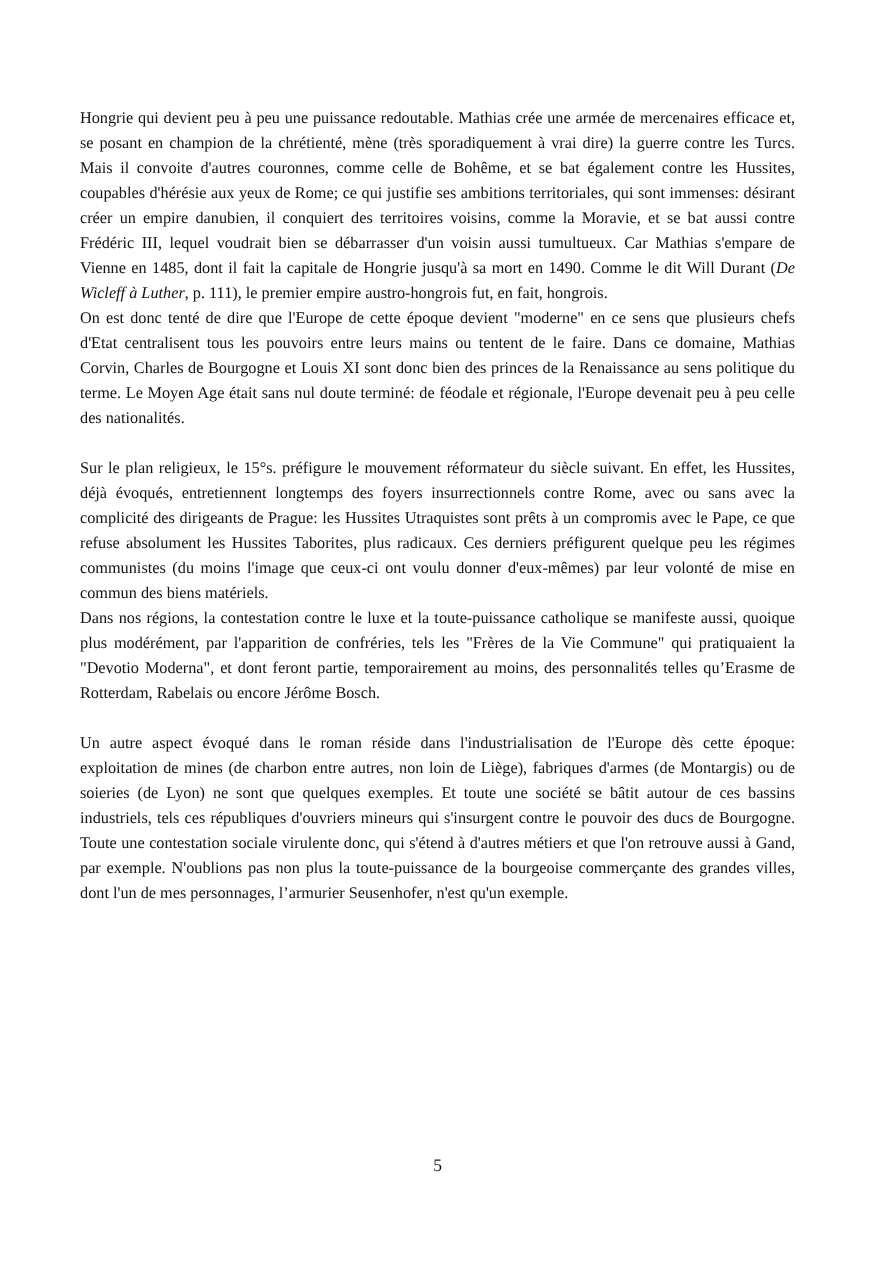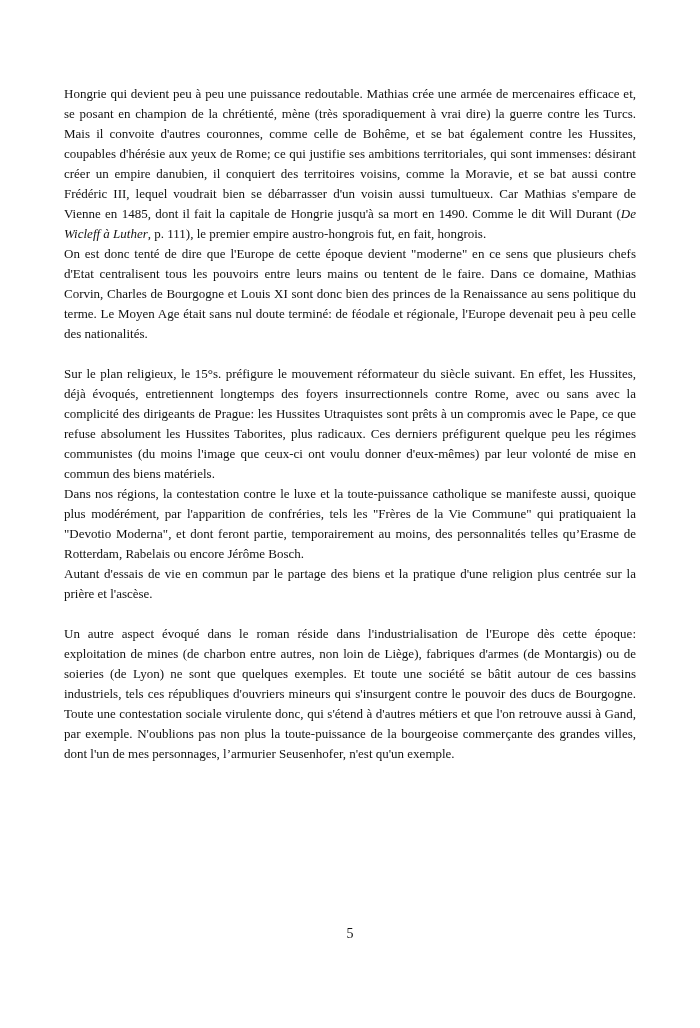--- a/index.html
+++ b/index.html
@@ -25,18 +25,17 @@
 </head>
 <body>
 
 <div class="page">
   <div class="text-block">
     <p class="para"><span>Hongrie qui devient peu à peu une puissance redoutable. Mathias crée une armée de mercenaires efficace et, se posant en champion de la chrétienté, mène (très sporadiquement à vrai dire) la guerre contre les Turcs. Mais il convoite d'autres couronnes, comme celle de Bohême, et se bat également contre les Hussites, coupables d'hérésie aux yeux de Rome; ce qui justifie ses ambitions territoriales, qui sont immenses: désirant créer un empire danubien, il conquiert des territoires voisins, comme la Moravie, et se bat aussi contre Frédéric III, lequel voudrait bien se débarrasser d'un voisin aussi tumultueux. Car Mathias s'empare de Vienne en 1485, dont il fait la capitale de Hongrie jusqu'à sa mort en 1490. Comme le dit Will Durant (</span><span class="para-italic">De Wicleff à Luther</span><span>, p. 111), le premier empire austro-hongrois fut, en fait, hongrois.</span></p>
     <p class="para">On est donc tenté de dire que l'Europe de cette époque devient "moderne" en ce sens que plusieurs chefs d'Etat centralisent tous les pouvoirs entre leurs mains ou tentent de le faire. Dans ce domaine, Mathias Corvin, Charles de Bourgogne et Louis XI sont donc bien des princes de la Renaissance au sens politique du terme. Le Moyen Age était sans nul doute terminé: de féodale et régionale, l'Europe devenait peu à peu celle des nationalités.</p>
     <div class="gap"></div>
     <p class="para">Sur le plan religieux, le 15°s. préfigure le mouvement réformateur du siècle suivant. En effet, les Hussites, déjà évoqués, entretiennent longtemps des foyers insurrectionnels contre Rome, avec ou sans avec la complicité des dirigeants de Prague: les Hussites Utraquistes sont prêts à un compromis avec le Pape, ce que refuse absolument les Hussites Taborites, plus radicaux. Ces derniers préfigurent quelque peu les régimes communistes (du moins l'image que ceux-ci ont voulu donner d'eux-mêmes) par leur volonté de mise en commun des biens matériels.</p>
     <p class="para">Dans nos régions, la contestation contre le luxe et la toute-puissance catholique se manifeste aussi, quoique plus modérément, par l'apparition de confréries, tels les "Frères de la Vie Commune" qui pratiquaient la "Devotio Moderna", et dont feront partie, temporairement au moins, des personnalités telles qu’Erasme de Rotterdam, Rabelais ou encore Jérôme Bosch.</p>
-    <p class="para">Autant d'essais de vie en commun par le partage des biens et la pratique d'une religion plus centrée sur la prière et l'ascèse.</p>
     <div class="gap"></div>
     <p class="para">Un autre aspect évoqué dans le roman réside dans l'industrialisation de l'Europe dès cette époque: exploitation de mines (de charbon entre autres, non loin de Liège), fabriques d'armes (de Montargis) ou de soieries (de Lyon) ne sont que quelques exemples. Et toute une société se bâtit autour de ces bassins industriels, tels ces républiques d'ouvriers mineurs qui s'insurgent contre le pouvoir des ducs de Bourgogne. Toute une contestation sociale virulente donc, qui s'étend à d'autres métiers et que l'on retrouve aussi à Gand, par exemple. N'oublions pas non plus la toute-puissance de la bourgeoise commerçante des grandes villes, dont l'un de mes personnages, l’armurier Seusenhofer, n'est qu'un exemple.</p>
   </div>
   <div class="page-number">5</div>
 </div>
 
 </body></html>

